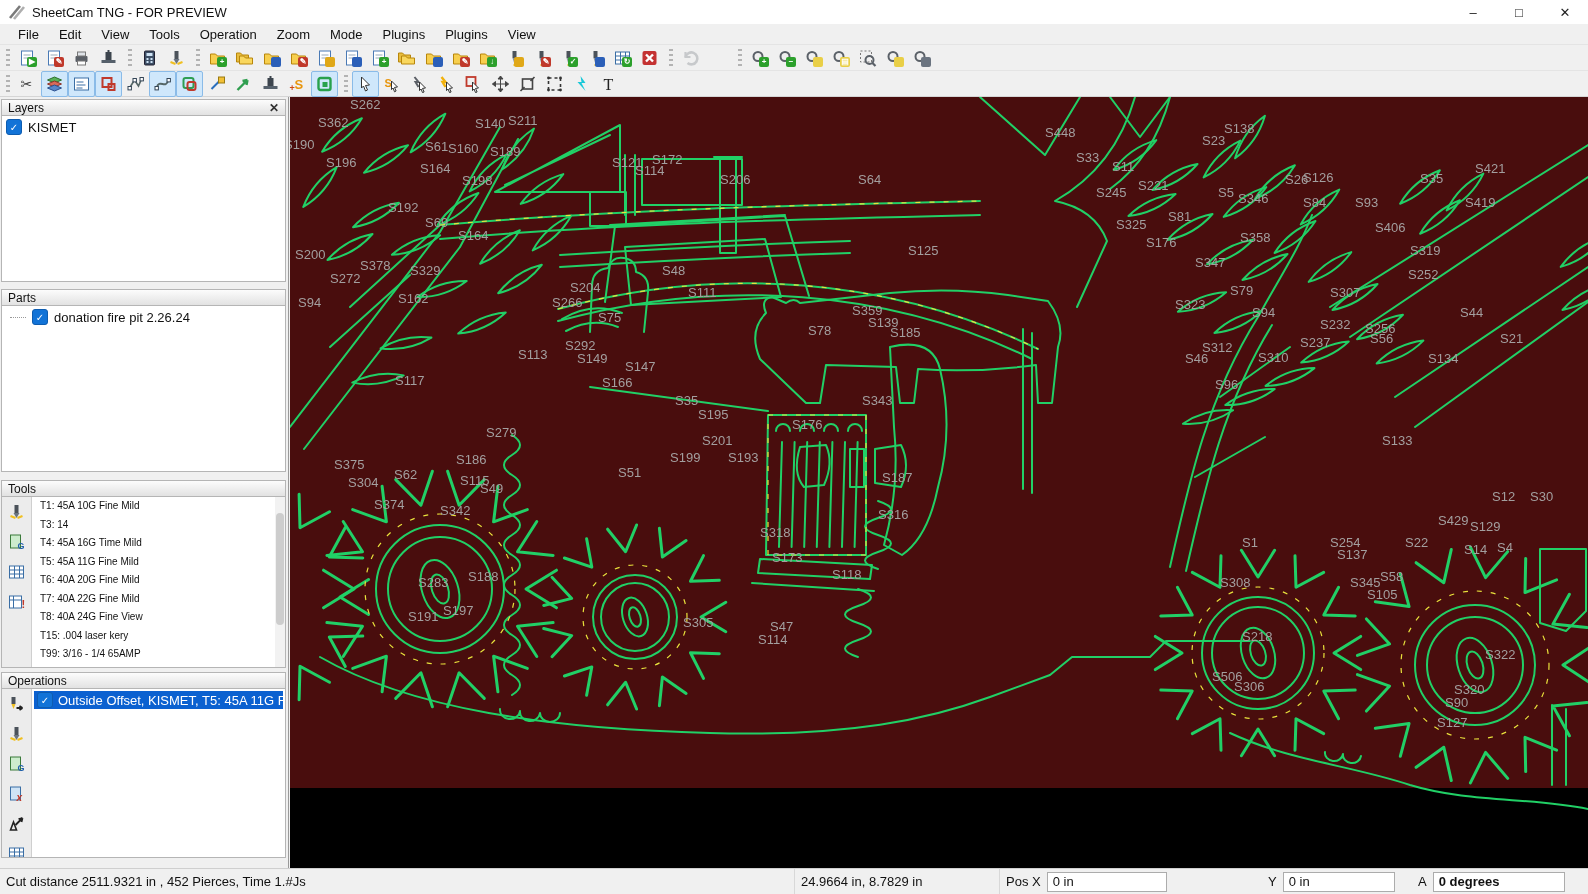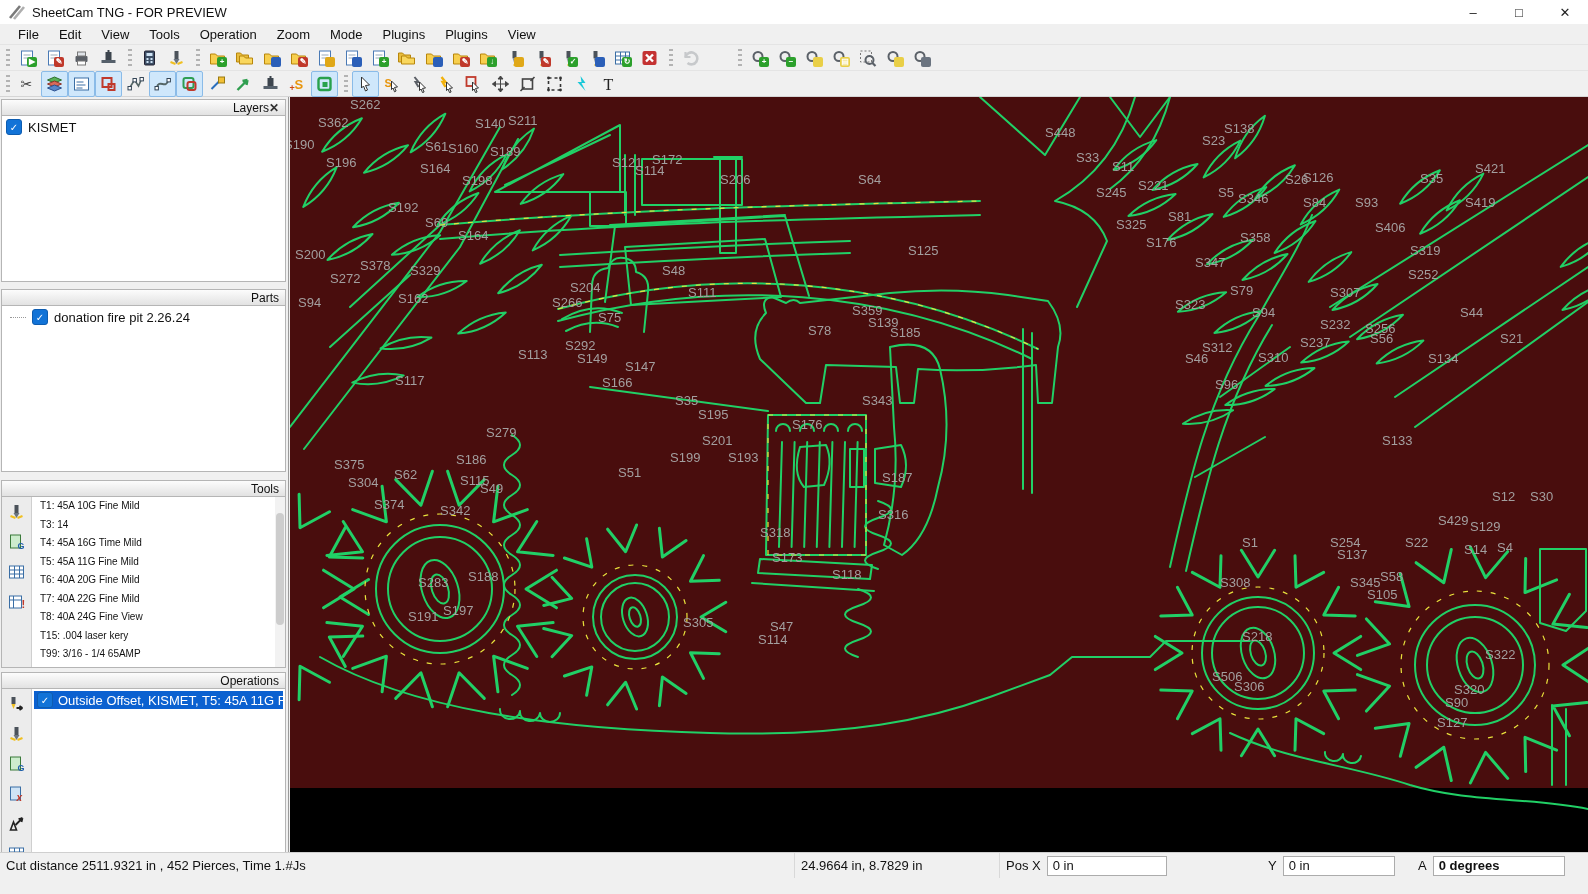--- a/index.html
+++ b/index.html
@@ -26,21 +26,21 @@
   .tbtn{width:25px;height:24px;display:flex;align-items:center;justify-content:center;
         border:1px solid transparent;border-radius:2px;position:relative;flex:0 0 auto}
   .tbtn.active{background:#cfe7fb;border-color:#8abbe8}
   .tbtn.disabled{opacity:.4}
   .badge{position:absolute;right:0;bottom:0;min-width:10px;height:10px;font-size:8px;line-height:10px;
          text-align:center;border-radius:2px;color:#fff;font-weight:bold}
   
   .sidebar{position:absolute;left:0;top:97px;width:289px;bottom:25px;background:#f0f0f0;
            border-right:1px solid #9a9a9a;box-sizing:border-box}
   .panel-header{position:absolute;left:1px;right:2px;height:17px;background:linear-gradient(#fcfcfc,#e2e2e2);
-                border:1px solid #b5b5b5;display:flex;align-items:center;justify-content:flex-end;
+                border:1px solid #b5b5b5;display:flex;align-items:center;justify-content:space-between;
                 padding:0 6px;font-size:12px;box-sizing:border-box}
   .panel-body{position:absolute;left:1px;right:2px;background:#fff;border:1px solid #b5b5b5;
               border-top:none;box-sizing:border-box;overflow:hidden}
   .close-x{font-size:12px;font-weight:bold;color:#333}
   .cb{width:14px;height:14px;border-radius:3px;background:#1273d7;border:1px solid #0d5cb0;
       display:inline-flex;align-items:center;justify-content:center;color:#fff;font-size:10px;
       flex:0 0 auto}
   .row{display:flex;align-items:center;gap:6px;padding:3px 4px;font-size:13px;white-space:nowrap}
   .tree-dash{width:16px;border-top:1px dotted #999;margin-left:4px}
   .strip{position:absolute;left:0;top:0;bottom:0;width:30px;background:#ececec;
@@ -50,21 +50,21 @@
   .list-item{padding:0 8px;line-height:18.5px;font-size:10px;white-space:nowrap}
   .op-item{display:flex;align-items:center;gap:5px;margin:2px 2px;padding:1px 3px;font-size:13px;
            white-space:nowrap;overflow:hidden}
   .op-item.selected{background:#0b61d0;color:#fff}
   .scrollbar{position:absolute;right:0;top:0;bottom:0;width:10px;background:#f2f2f2}
   .thumb{position:absolute;left:1px;right:1px;top:16px;height:112px;background:#cdcdcd;border-radius:4px}
   
   .canvas{position:absolute;left:290px;top:97px;right:0;bottom:25px;background:#000}
   .canvas svg{position:absolute;left:0;top:0}
   
-  .statusbar{position:absolute;left:0;bottom:16px;width:100%;height:25px;background:#f0f0f0;
+  .statusbar{position:absolute;left:0;bottom:0;width:100%;height:25px;background:#f0f0f0;
              border-top:1px solid #cfcfcf;display:flex;align-items:center;font-size:13px}
   .seg{height:100%;display:flex;align-items:center;padding:0 6px;border-right:1px solid #d8d8d8;
        box-sizing:border-box;gap:6px}
   .seg input{height:18px;border:1px solid #acacac;font-size:13px;font-family:"Liberation Sans",sans-serif;
              padding:0 5px;background:#fff;color:#111}
 </style>
 </head>
 <body>
 
 <div class="titlebar">

